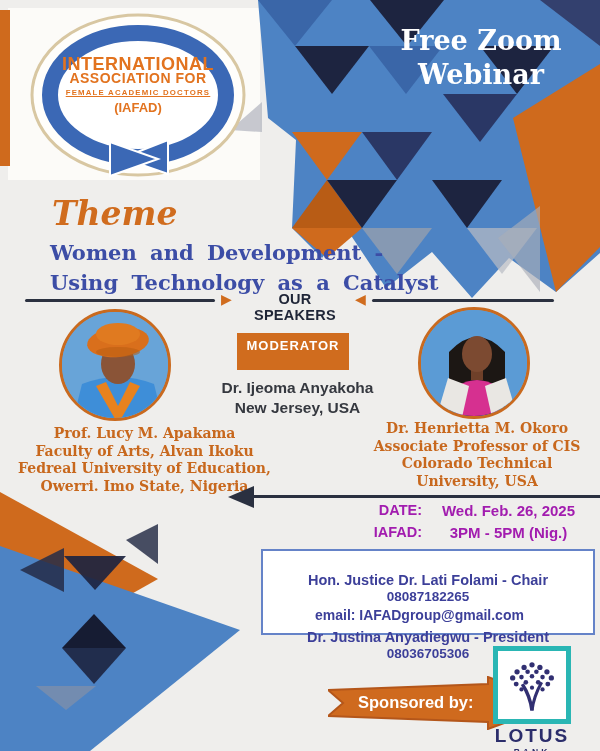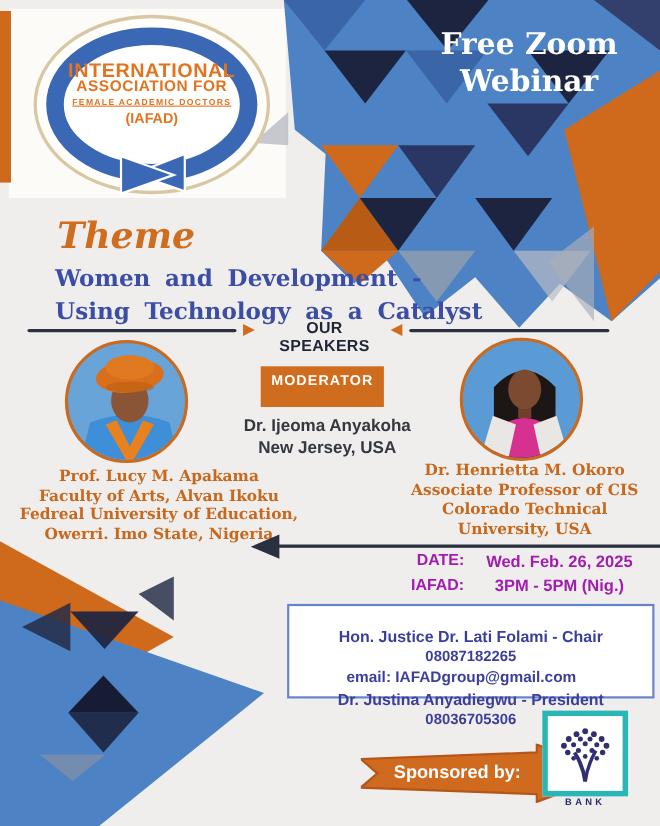--- a/index.html
+++ b/index.html
@@ -286,16 +286,17 @@
           <circle cx="15" cy="32" r="2.8"></circle>
             <circle cx="51" cy="32" r="2.8"></circle>
             <circle cx="26" cy="30" r="2.6"></circle>
           <circle cx="40" cy="30" r="2.6"></circle>
             <circle cx="33" cy="36" r="2.4"></circle>
             <circle cx="21" cy="38" r="2.4"></circle>
           <circle cx="45" cy="38" r="2.4"></circle>
         </g>
       </svg>
     </div>
+    <div id="bank-name">LOTUS</div>
     <div id="bank-sub">BANK</div>
   </div>
 
 </div>
 
 </body></html>

